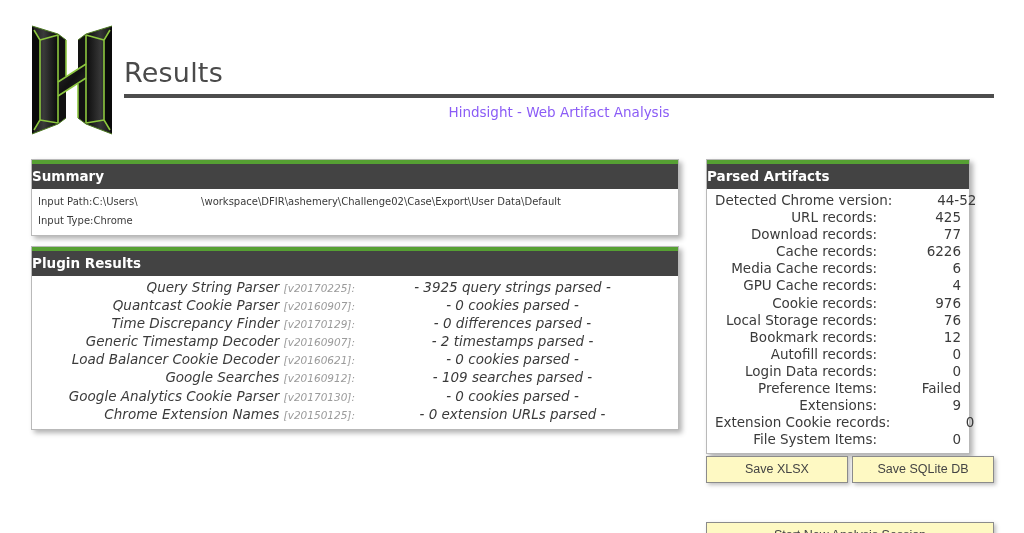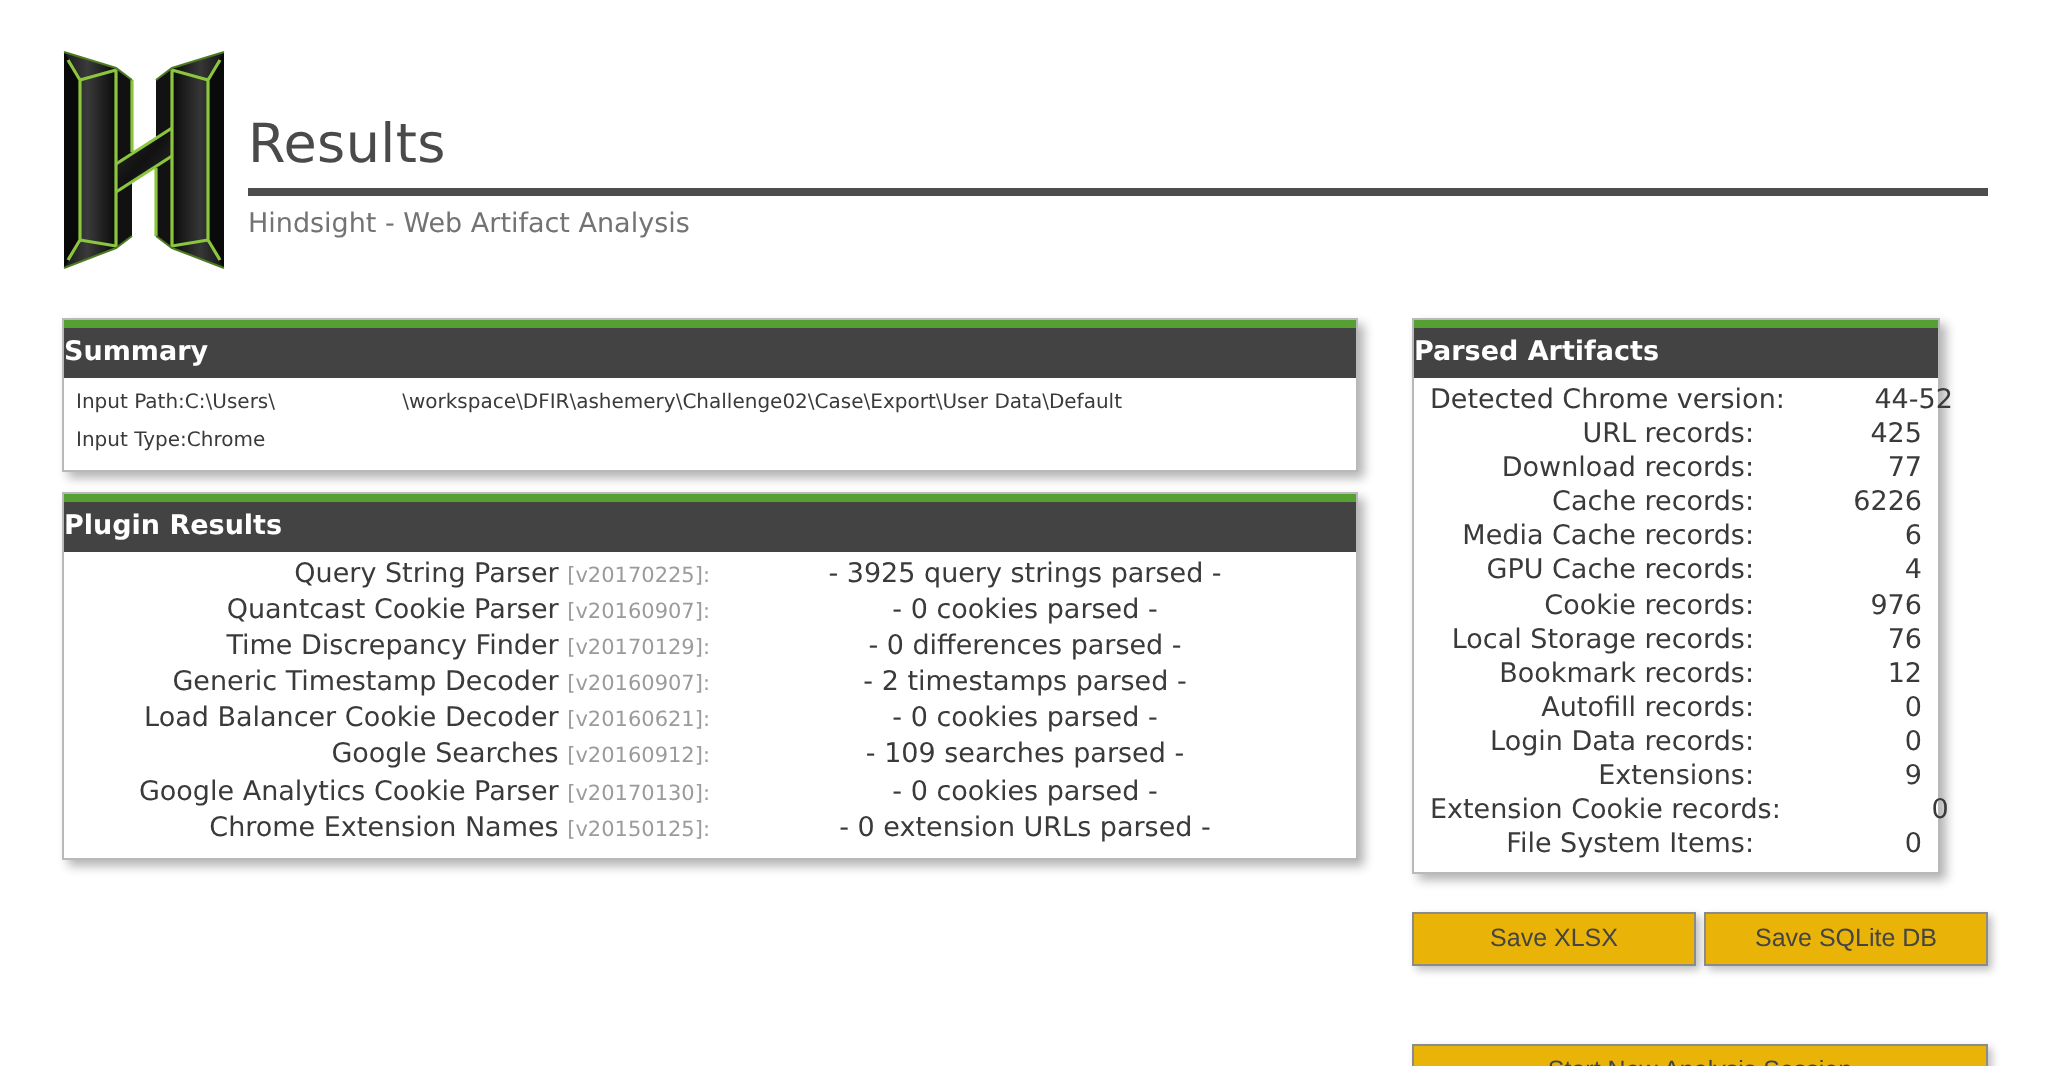--- a/index.html
+++ b/index.html
@@ -44,23 +44,23 @@
     letter-spacing: 0.2px;
   }
   #title-rule {
     margin-top: 4px;
     height: 4px;
     background: #4d4d4d;
     width: 870px;
   }
   #subtitle {
     margin-top: 6px;
-    text-align: left;
+    text-align: center;
     font-size: 13.5px;
-    color: #737373;
+    color: #8b5cf6;
     width: 870px;
   }
 
   
   .panel {
     position: absolute;
     background: #ffffff;
     border: 1px solid #b9b9b9;
     box-shadow: 3px 3px 5px rgba(0,0,0,0.30);
     box-sizing: border-box;
@@ -109,20 +109,21 @@
     width: 648px;
   }
   #plugin-panel .panel-body {
     padding: 3px 8px 5px 8px;
   }
   .plugin-row {
     display: flex;
     font-size: 13.5px;
     line-height: 17.1px;
     color: #3a3a3a;
+    font-style: italic;
   }
   .plugin-name {
     width: 50%;
     text-align: right;
     white-space: nowrap;
     padding-right: 0px;
     box-sizing: border-box;
   }
   .plugin-version {
     font-size: 10.5px;
@@ -169,21 +170,21 @@
     left: 706px;
     top: 456px;
     width: 288px;
   }
   .btn-row {
     display: flex;
     gap: 4px;
     margin-bottom: 3px;
   }
   .btn {
-    background: #eab308;
+    background: #fef9c3;
     border: 1px solid #8b8b8b;
     box-shadow: 2px 2px 4px rgba(0,0,0,0.25);
     color: #444444;
     font-size: 12.5px;
     font-family: "Liberation Sans", sans-serif;
     text-align: center;
     padding: 5px 0 6px 0;
     line-height: 14px;
     box-sizing: border-box;
     cursor: pointer;
@@ -358,20 +359,24 @@
     </div>
     <div class="art-row">
       <div class="art-label">Autofill records:</div>
       <div class="art-value">0</div>
     </div>
     <div class="art-row">
       <div class="art-label">Login Data records:</div>
       <div class="art-value">0</div>
     </div>
     <div class="art-row">
+      <div class="art-label">Preference Items:</div>
+      <div class="art-value">Failed</div>
+    </div>
+    <div class="art-row">
       <div class="art-label">Extensions:</div>
       <div class="art-value">9</div>
     </div>
     <div class="art-row">
       <div class="art-label">Extension Cookie records:</div>
       <div class="art-value">0</div>
     </div>
     <div class="art-row">
       <div class="art-label">File System Items:</div>
       <div class="art-value">0</div>

